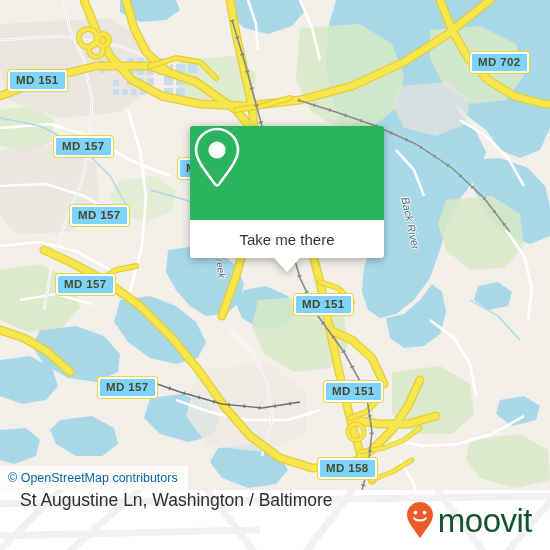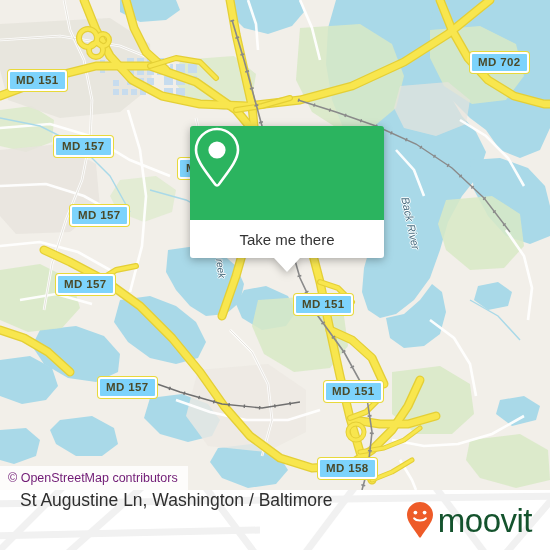--- a/index.html
+++ b/index.html
@@ -62,21 +62,21 @@
     border-right:13px solid transparent;
     border-top:14px solid #ffffff;
   }
 
   
   #attrib{
     position:absolute;left:0;top:466px;height:24px;
     background:rgba(255,255,255,.80);
     display:flex;align-items:center;
     padding:0 10px 0 8px;
-    color:#701a75;font-size:12.5px;white-space:nowrap;
+    color:#0369a1;font-size:12.5px;white-space:nowrap;
   }
 
   
   #footer{
     position:absolute;left:0;top:490px;width:550px;height:60px;
     background:#ffffff;overflow:hidden;
   }
   #footer-wm{position:absolute;left:0;top:0;opacity:1;}
   #addr{
     position:absolute;left:20px;top:0;height:60px;

